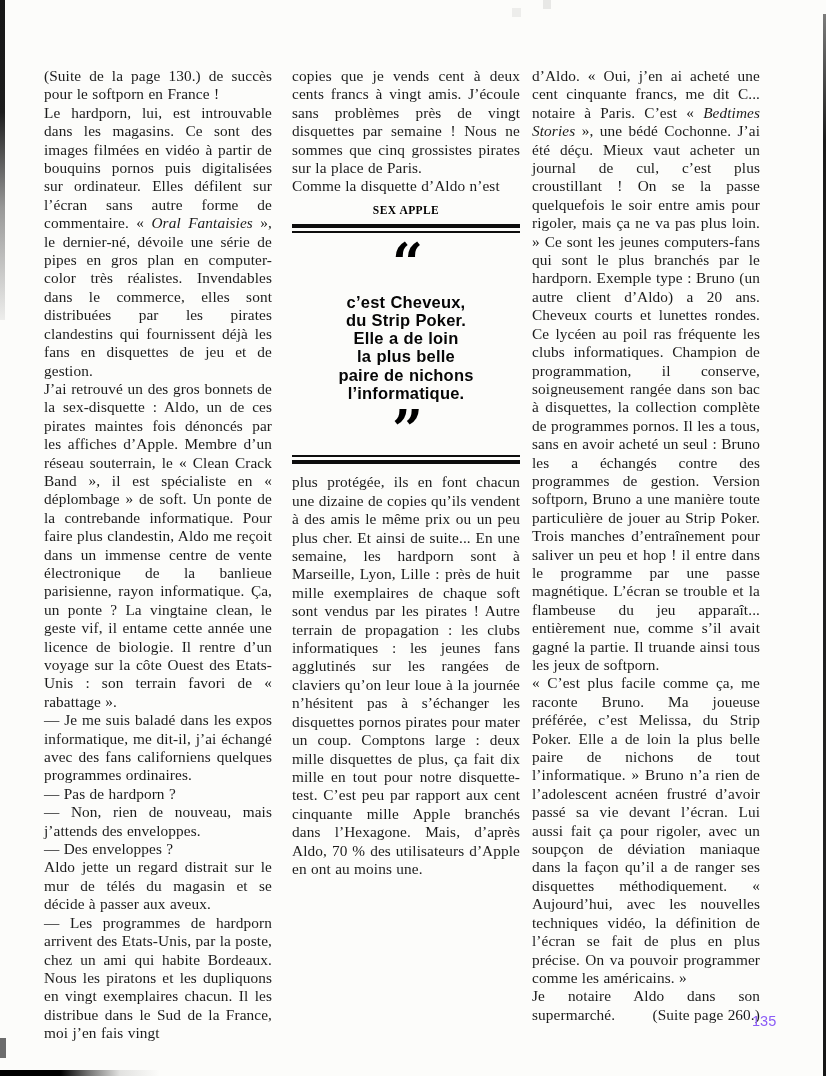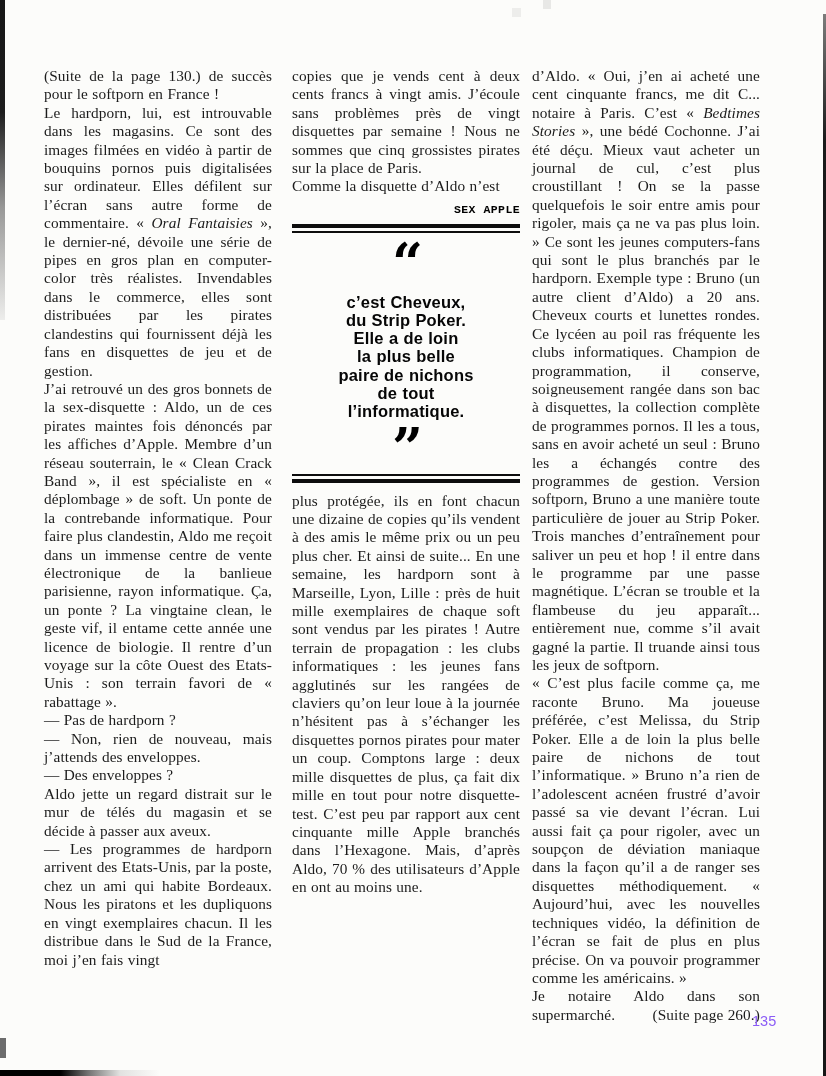--- a/index.html
+++ b/index.html
@@ -15,23 +15,23 @@
     font-size:15.3px;line-height:18.4px;color:#1b1b1b;
     letter-spacing:.1px;word-spacing:.4px;
   }
   .col-1{left:44px;}
   .col-2{left:292px;}
   .col-3{left:532px;}
   .col p{margin:0;}
   .col i{font-style:italic;}
   
   .kicker{
-    font-family:Liberation Mono, monospace;
+    font-family:Liberation Serif, serif;
     font-weight:bold;font-size:11.5px;letter-spacing:.4px;
-    text-align:right;color:#000;margin-top:5px;
+    text-align:center;color:#000;margin-top:5px;
   }
   .rule{background:#0d0d0d;width:100%;}
   .rule-thick{height:4px;}
   .rule-thin{height:2px;}
   .rule-gap{height:3px;background:transparent;}
   .rules-top{margin-top:5px;}
   .rules-bottom{margin-top:8px;}
   .pullquote{
     text-align:center;
     font-family:"Liberation Sans", sans-serif;
@@ -71,20 +71,21 @@
   .mark-top-faint-1{left:543px;top:0;width:8px;height:9px;background:rgba(0,0,0,.08);}
   .mark-top-faint-2{left:512px;top:8px;width:9px;height:9px;background:rgba(0,0,0,.06);}
 </style>
 </head>
 <body>
 
 <div class="col col-1">
   <p>(Suite de la page 130.) de succès pour le softporn en France !</p>
   <p><span>Le hardporn, lui, est introuvable dans les magasins. Ce sont des images filmées en vidéo à partir de bouquins pornos puis digitalisées sur ordinateur. Elles défilent sur l’écran sans autre forme de commentaire. « </span><i>Oral Fantaisies</i><span> », le dernier-né, dévoile une série de pipes en gros plan en computer-color très réalistes. Invendables dans le commerce, elles sont distribuées par les pirates clandestins qui fournissent déjà les fans en disquettes de jeu et de gestion.</span></p>
   <p>J’ai retrouvé un des gros bonnets de la sex-disquette : Aldo, un de ces pirates maintes fois dénoncés par les affiches d’Apple. Membre d’un réseau souterrain, le « Clean Crack Band », il est spécialiste en « déplombage » de soft. Un ponte de la contrebande informatique. Pour faire plus clandestin, Aldo me reçoit dans un immense centre de vente électronique de la banlieue parisienne, rayon informatique. Ça, un ponte ? La vingtaine clean, le geste vif, il entame cette année une licence de biologie. Il rentre d’un voyage sur la côte Ouest des Etats-Unis : son terrain favori de « rabattage ».</p>
+  <p>— Je me suis baladé dans les expos informatique, me dit-il, j’ai échangé avec des fans californiens quelques programmes ordinaires.</p>
   <p>— Pas de hardporn ?</p>
   <p>— Non, rien de nouveau, mais j’attends des enveloppes.</p>
   <p>— Des enveloppes ?</p>
   <p>Aldo jette un regard distrait sur le mur de télés du magasin et se décide à passer aux aveux.</p>
   <p>— Les programmes de hardporn arrivent des Etats-Unis, par la poste, chez un ami qui habite Bordeaux. Nous les piratons et les dupliquons en vingt exemplaires chacun. Il les distribue dans le Sud de la France, moi j’en fais vingt</p>
 </div>
 
 <div class="col col-2">
   <p>copies que je vends cent à deux cents francs à vingt amis. J’écoule sans problèmes près de vingt disquettes par semaine ! Nous ne sommes que cinq grossistes pirates sur la place de Paris.</p>
   <p>Comme la disquette d’Aldo n’est</p>
@@ -96,21 +97,20 @@
     <div class="rule rule-thin"></div>
   </div>
 
   <div class="pullquote">
     <span class="bigquote bigquote-open">“</span>
     <div>c’est Cheveux,</div>
     <div>du Strip Poker.</div>
     <div>Elle a de loin</div>
     <div>la plus belle</div>
     <div>paire de nichons</div>
-    <div>de tout</div>
     <div>l’informatique.</div>
     <span class="bigquote bigquote-close">”</span>
   </div>
 
   <div class="rules-bottom">
     <div class="rule rule-thin"></div>
     <div class="rule-gap"></div>
     <div class="rule rule-thick"></div>
   </div>
 

